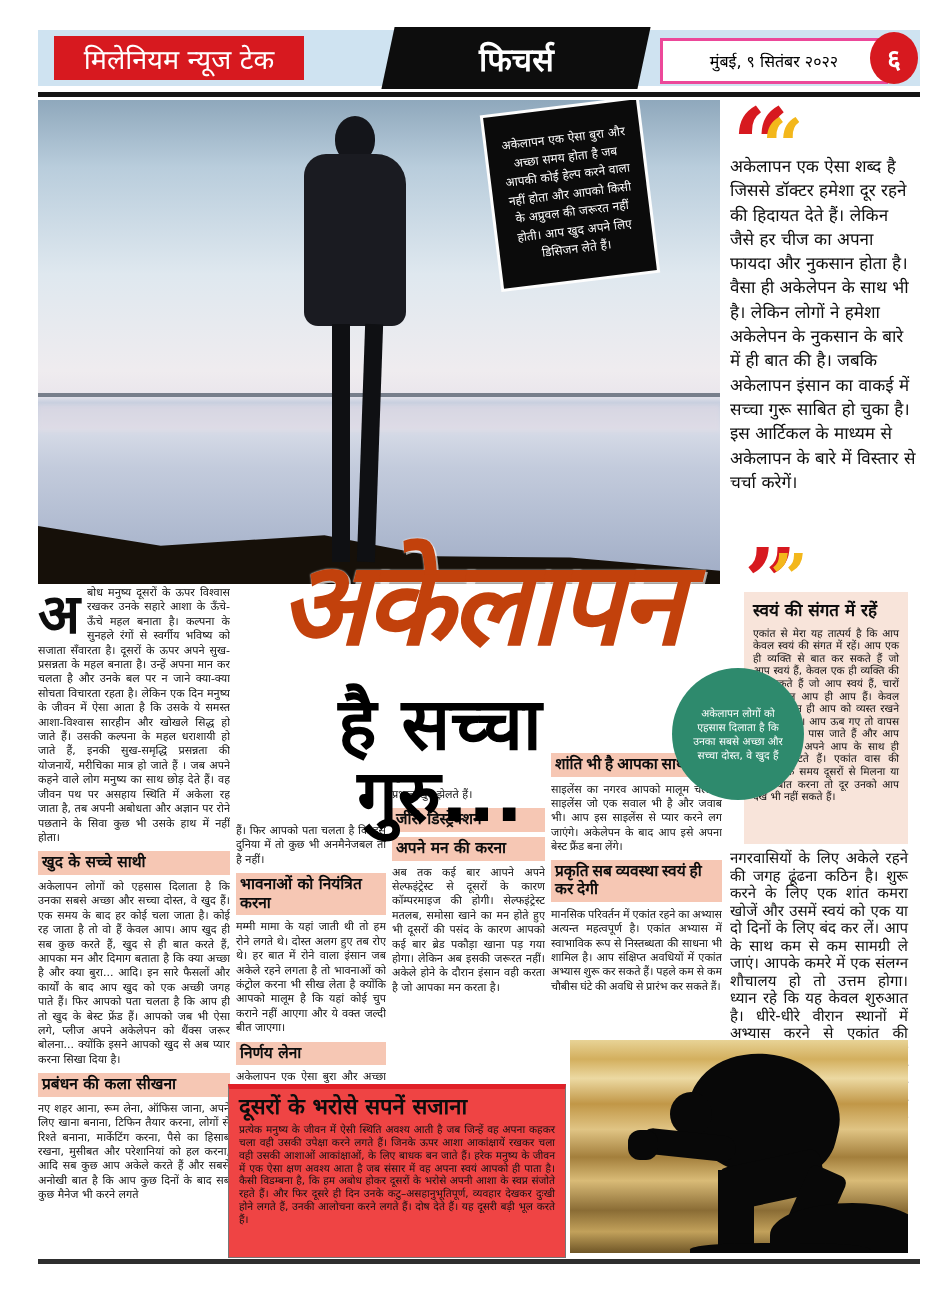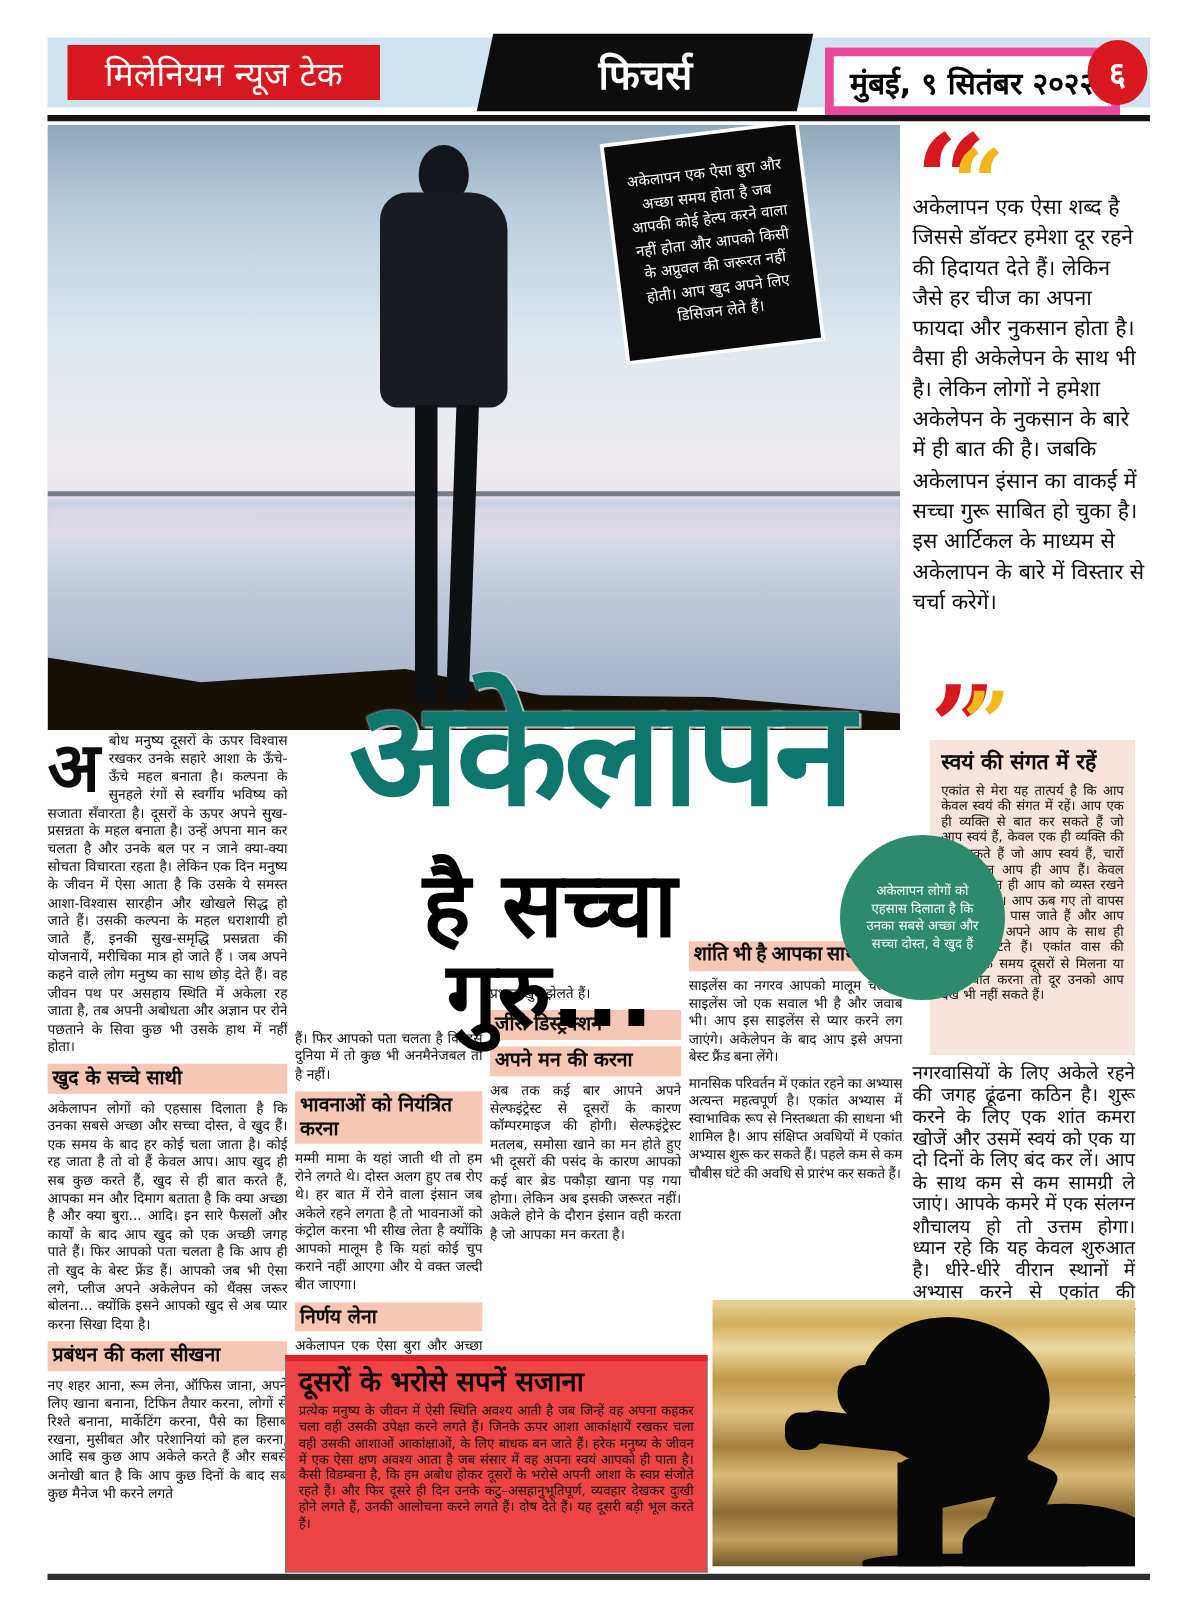--- a/index.html
+++ b/index.html
@@ -6,22 +6,22 @@
   .page{position:relative;width:945px;height:1296px;background:#ffffff;margin:0 auto;
         font-family:"DejaVu Sans",sans-serif;color:#101010;overflow:hidden;}
 
   
   .mh-band{position:absolute;left:38px;top:30px;width:882px;height:56px;background:#cfe3f1;}
   .mh-red{position:absolute;left:16px;top:6px;width:250px;height:44px;background:#d7191f;color:#fff;
           font-weight:normal;font-size:27px;display:flex;align-items:center;justify-content:center;white-space:nowrap;}
   .mh-black{position:absolute;left:350px;top:-3px;width:256px;height:62px;background:#0d0d0d;
           transform:skewX(-12deg);display:flex;align-items:center;justify-content:center;}
   .mh-black span{transform:skewX(12deg);color:#fff;font-size:32px;font-weight:bold;}
-  .mh-date{position:absolute;left:622px;top:8px;width:222px;height:40px;background:#fff;border:7px solid #ec4899;
-          color:#000;font-weight:bold;font-size:24px;display:flex;align-items:center;justify-content:center;white-space:nowrap;}
+  .mh-date{position:absolute;left:622px;top:8px;width:222px;height:40px;background:#fff;border:3px solid #ec4899;
+          color:#000;font-weight:normal;font-size:16px;display:flex;align-items:center;justify-content:center;white-space:nowrap;}
   .mh-page{position:absolute;right:2px;top:2px;width:48px;height:52px;background:#d7191f;border-radius:50%;
           color:#fff;font-size:26px;font-weight:bold;display:flex;align-items:center;justify-content:center;}
   .mh-rule{position:absolute;left:38px;top:92px;width:882px;height:5px;background:#141414;}
 
   
   .photo{position:absolute;left:38px;top:100px;width:682px;height:484px;overflow:hidden;background:#dfe8ef;}
   .ph-sky{position:absolute;left:0;top:0;width:100%;height:100%;
      background:linear-gradient(180deg,#8fa8bc 0%,#b9cddc 14%,#dfe8ef 36%,#efecef 56%,#eae6ec 61%,
                 #c7cfdf 62.5%,#d6dbe7 68%,#c3cbdc 76%,#aeb9cf 90%,#9fabc4 100%);}
   .ph-horizon{position:absolute;left:0;top:60.5%;width:100%;height:4px;background:#515c6b;opacity:.75;}
@@ -47,22 +47,22 @@
   .q-open .q-yellow{left:30px;top:46px;font-size:72px;color:#f3b71b;}
   .q-close{left:744px;top:542px;}
   .q-close .q-red{left:0;top:40px;font-size:92px;color:#d7191f;}
   .q-close .q-yellow{left:26px;top:36px;font-size:66px;color:#f3b71b;}
 
   
   .intro{position:absolute;left:730px;top:154px;width:186px;font-size:17px;line-height:1.43;color:#0d0d0d;}
 
   
   .headline-red{position:absolute;left:234px;top:546px;width:492px;text-align:center;
-     font-size:116px;font-weight:800;color:#0f766e;line-height:1;letter-spacing:-3px;z-index:4;
-     text-shadow:0 0 2px #fff,2px 2px 0 rgba(255,255,255,.6);}
+     font-size:116px;font-weight:800;color:#c2410c;line-height:1;letter-spacing:-3px;z-index:4;
+     text-shadow:0 0 2px #fff,2px 2px 0 rgba(255,255,255,.6);font-style:italic;}
   .headline-black{position:absolute;left:250px;top:688px;width:380px;text-align:center;
      font-size:72px;font-weight:800;color:#000000;line-height:1;z-index:4;}
 
   
   .green-circle{position:absolute;left:672px;top:668px;width:132px;height:132px;border-radius:50%;
      background:#2e8a6d;color:#fff;display:flex;align-items:center;justify-content:center;text-align:center;
      font-size:10.5px;line-height:1.35;padding:15px;box-sizing:border-box;z-index:5;}
 
   
   .sidebar-box{position:absolute;left:744px;top:592px;width:164px;height:252px;background:#f8e4da;
@@ -183,20 +183,21 @@
   <div class="col col3">
     <p>प्रभाव खुद झेलते हैं।</p>
     <h4>जीरो डिस्ट्रेक्शन</h4>
     <h4>अपने मन की करना</h4>
     <p>अब तक कई बार आपने अपने सेल्फइंट्रेस्ट से दूसरों के कारण कॉम्परमाइज की होगी। सेल्फइंट्रेस्ट मतलब, समोसा खाने का मन होते हुए भी दूसरों की पसंद के कारण आपको कई बार ब्रेड पकौड़ा खाना पड़ गया होगा। लेकिन अब इसकी जरूरत नहीं। अकेले होने के दौरान इंसान वही करता है जो आपका मन करता है।</p>
   </div>
 
   <div class="col col4">
     <h4>शांति भी है आपका साथी</h4>
     <p>साइलेंस का नगरव आपको मालूम चलेगा। साइलेंस जो एक सवाल भी है और जवाब भी। आप इस साइलेंस से प्यार करने लग जाएंगे। अकेलेपन के बाद आप इसे अपना बेस्ट फ्रैंड बना लेंगे।</p>
+    <h4>प्रकृति सब व्यवस्था स्वयं ही कर देगी</h4>
     <p>मानसिक परिवर्तन में एकांत रहने का अभ्यास अत्यन्त महत्वपूर्ण है। एकांत अभ्यास में स्वाभाविक रूप से निस्तब्धता की साधना भी शामिल है। आप संक्षिप्त अवधियों में एकांत अभ्यास शुरू कर सकते हैं। पहले कम से कम चौबीस घंटे की अवधि से प्रारंभ कर सकते हैं।</p>
   </div>
 
   <div class="bottom-box">
     <h2>दूसरों के भरोसे सपनें सजाना</h2>
     <p>प्रत्येक मनुष्य के जीवन में ऐसी स्थिति अवश्य आती है जब जिन्हें वह अपना कहकर चला वही उसकी उपेक्षा करने लगते हैं। जिनके ऊपर आशा आकांक्षायें रखकर चला वही उसकी आशाओं आकांक्षाओं, के लिए बाधक बन जाते हैं। हरेक मनुष्य के जीवन में एक ऐसा क्षण अवश्य आता है जब संसार में वह अपना स्वयं आपको ही पाता है। कैसी विडम्बना है, कि हम अबोध होकर दूसरों के भरोसे अपनी आशा के स्वप्न संजोते रहते हैं। और फिर दूसरे ही दिन उनके कटु–असहानुभूतिपूर्ण, व्यवहार देखकर दुःखी होने लगते हैं, उनकी आलोचना करने लगते हैं। दोष देते हैं। यह दूसरी बड़ी भूल करते हैं।</p>
   </div>
 
   <div class="kneel">
     <div class="k-back"></div>

